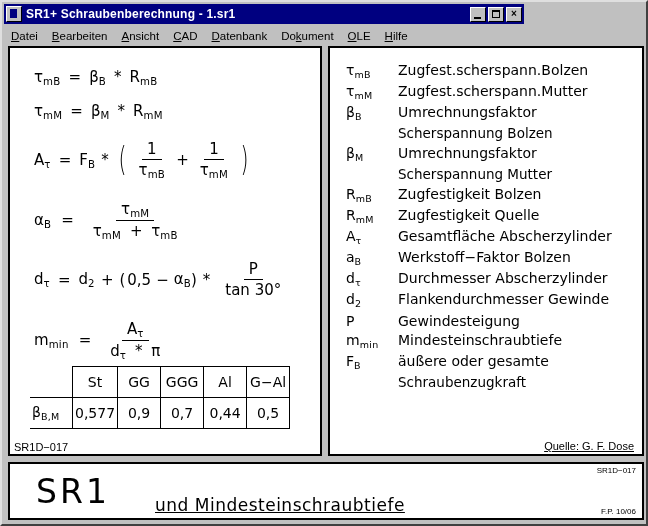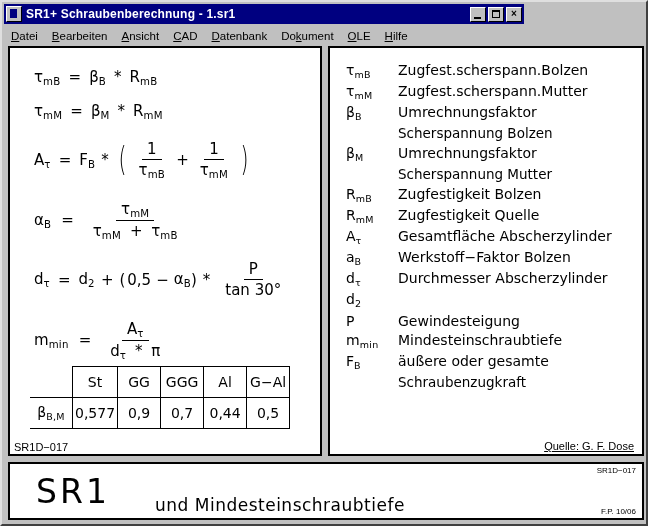--- a/index.html
+++ b/index.html
@@ -207,21 +207,21 @@
     padding: 4px 2px;
     min-width: 38px;
     height: 22px;
   }
   .ftable td.head-blank {
     border-left: none;
     border-top: none;
   }
   .ftable td.label-cell {
     border-left: none;
-    text-align: center;
+    text-align: left;
     padding-left: 2px;
     min-width: 34px;
   }
   .panel-code {
     position: absolute;
     left: 4px; bottom: 1px;
     font-size: 11px;
     font-family: "Liberation Sans", sans-serif;
     color: #000000;
   }
@@ -278,20 +278,21 @@
     font-size: 17px;
     font-family: "DejaVu Sans", sans-serif;
     letter-spacing: 0.5px;
   }
   .banner-l2 {
     position: absolute;
     left: 145px; top: 31px;
     font-size: 17px;
     font-family: "DejaVu Sans", sans-serif;
     letter-spacing: 0.5px;
+    text-decoration: underline;
   }
   .banner-code {
     position: absolute;
     right: 6px; top: 2px;
     font-size: 8px;
     font-family: "Liberation Sans", sans-serif;
   }
   .banner-code2 {
     position: absolute;
     right: 6px; bottom: 2px;
@@ -507,20 +508,21 @@
           <div class="leg-txt">Werkstoff−Faktor  Bolzen</div>
         </div>
 
         <div class="leg-row">
           <div class="leg-sym"><span>d</span><span class="sub">τ</span></div>
           <div class="leg-txt">Durchmesser  Abscherzylinder</div>
         </div>
 
         <div class="leg-row">
           <div class="leg-sym"><span>d</span><span class="sub">2</span></div>
+          <div class="leg-txt">Flankendurchmesser  Gewinde</div>
         </div>
 
         <div class="leg-row">
           <div class="leg-sym"><span>P</span></div>
           <div class="leg-txt">Gewindesteigung</div>
         </div>
 
         <div class="leg-row">
           <div class="leg-sym"><span>m</span><span class="sub">min</span></div>
           <div class="leg-txt">Mindesteinschraubtiefe</div>

